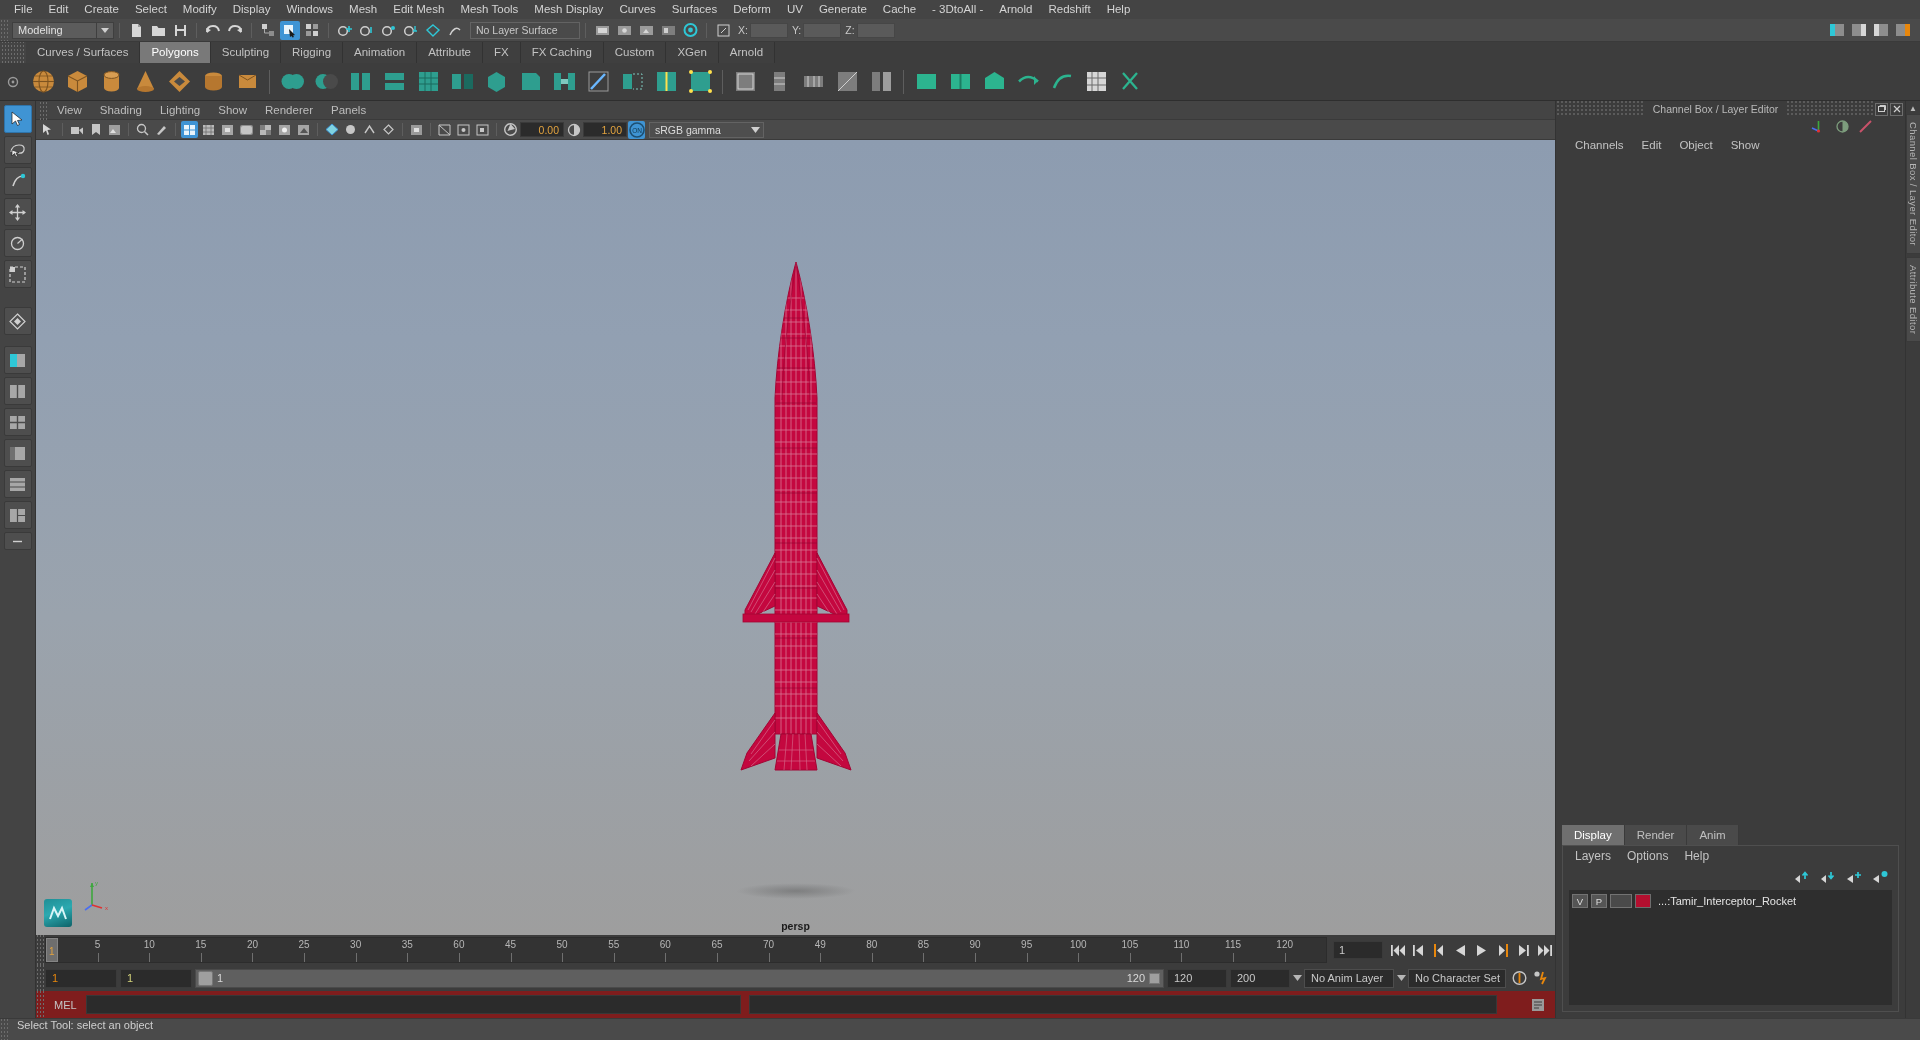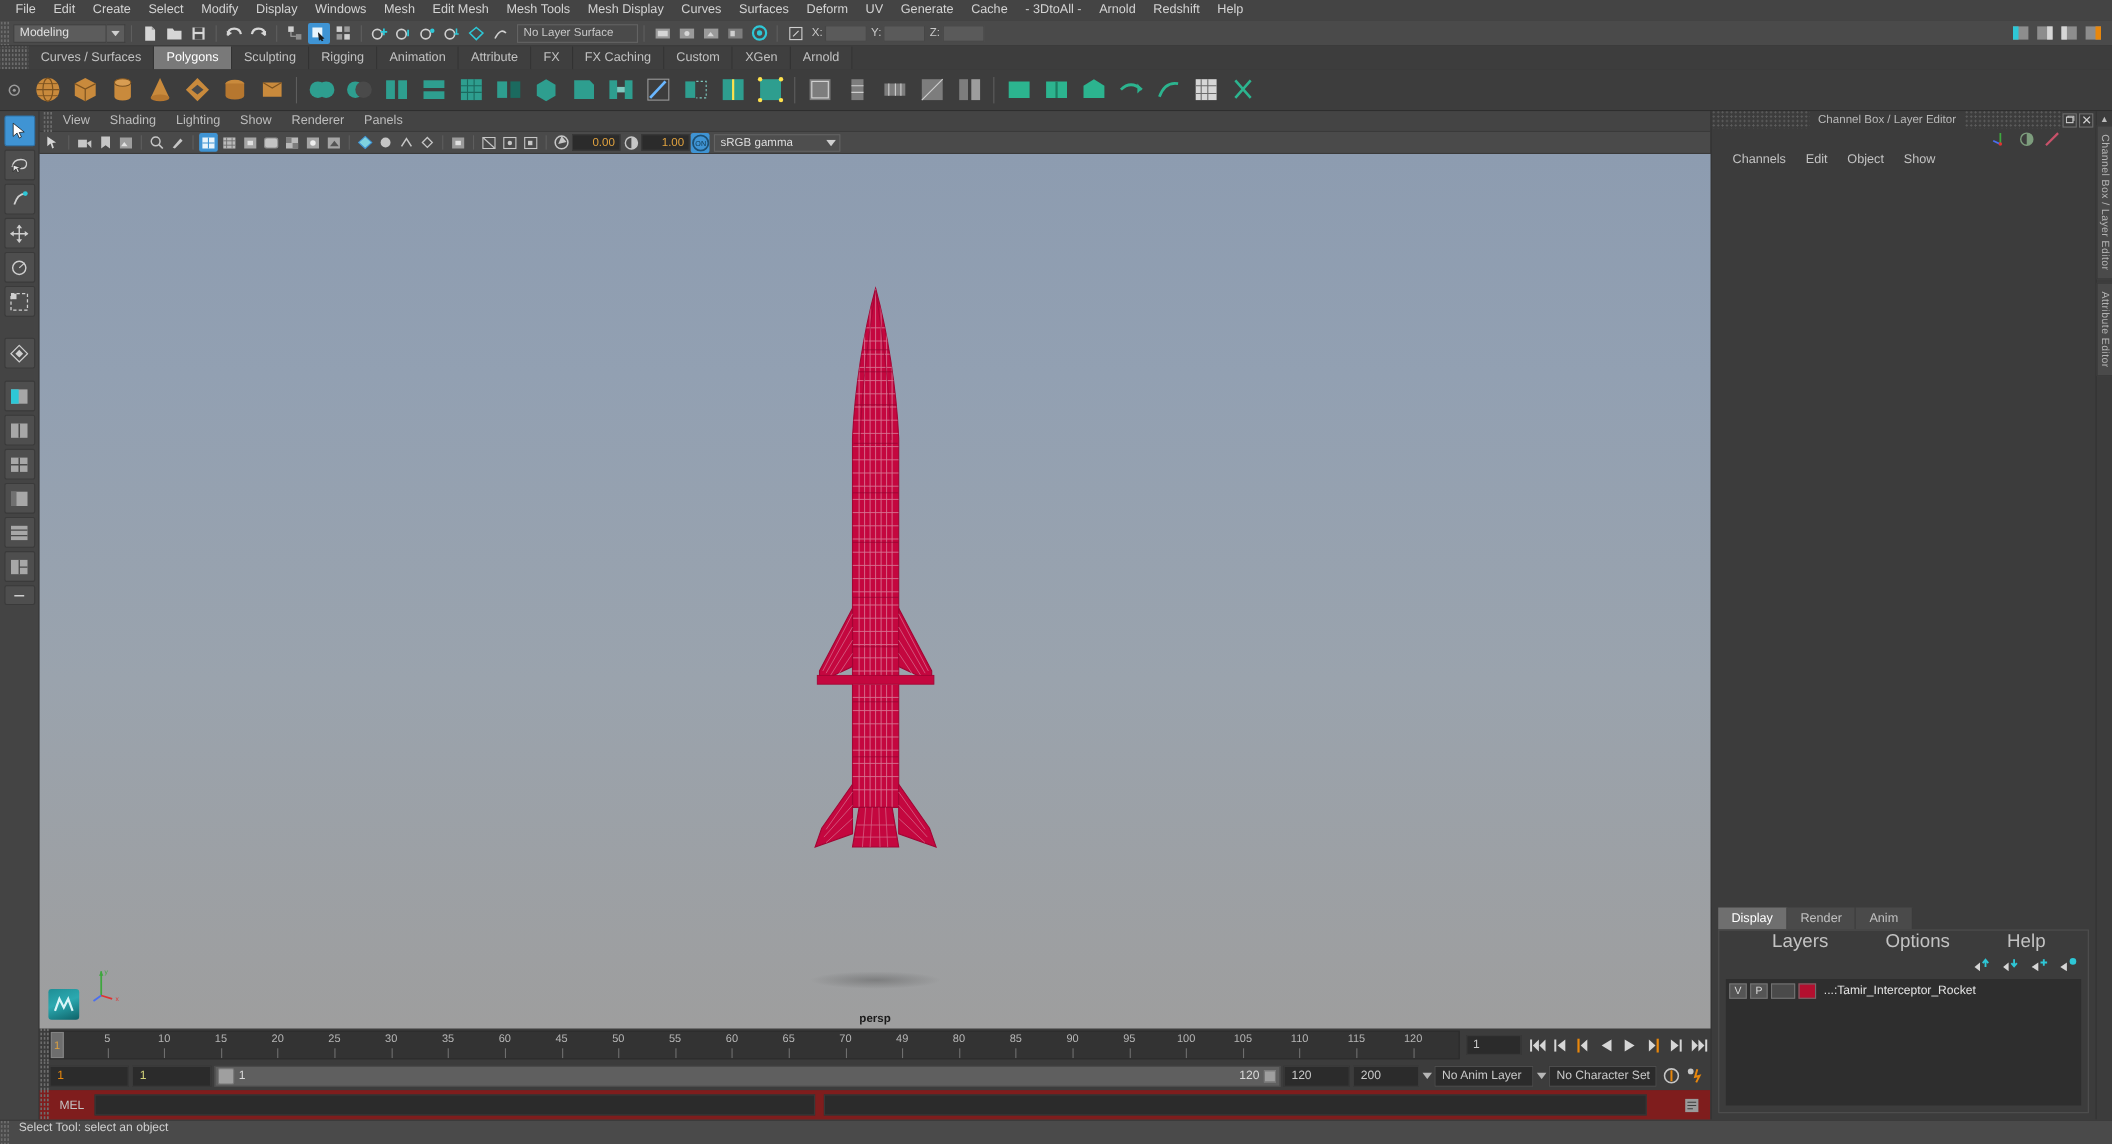--- a/index.html
+++ b/index.html
@@ -218,21 +218,21 @@
   .channelbox-body { flex:1 1 auto; background:#3c3c3c; min-height:0; }
 
   .layer-tabs { height:20px; display:flex; align-items:flex-end; flex:0 0 20px;
     padding-left:6px; }
   .ltab { height:20px; line-height:20px; padding:0 12px; font-size:11.5px;
     color:#c0c0c0; background:#4a4a4a; border-right:1px solid #3a3a3a; }
   .ltab.active { background:#6f6f6f; color:#fff; }
   .layer-panel { margin:0 6px 6px 6px; flex:0 0 auto; background:#3c3c3c;
     border:1px solid #4f4f4f; }
   .layer-menu { height:20px; display:flex; align-items:center; padding-left:4px; }
-  .layer-menu .lm { font-size:17px; color:#c3c3c3; padding:0 8px; line-height:20px;margin-left:36px; }
+  .layer-menu .lm { font-size:12px; color:#c3c3c3; padding:0 8px; line-height:20px; }
   .layer-btnrow { height:20px; display:flex; align-items:center;
     justify-content:flex-end; padding-right:8px; }
   .layer-btn { width:20px; height:16px; margin-left:6px; display:flex;
     align-items:center; justify-content:center; }
   .layer-list { margin:4px 6px 6px 6px; background:#2e2e2e; height:115px; padding:3px; }
   .layer-row { height:16px; display:flex; align-items:center; gap:3px; }
   .lr-box { width:16px; height:14px; background:#555; border:1px solid #737373;
     font-size:9.5px; color:#ddd; display:flex; align-items:center; justify-content:center; }
   .lr-blank { width:22px; height:14px; background:#4a4a4a; border:1px solid #737373; }
   .lr-color { width:16px; height:14px; background:#b30f2f; border:1px solid #6d6d6d; }

